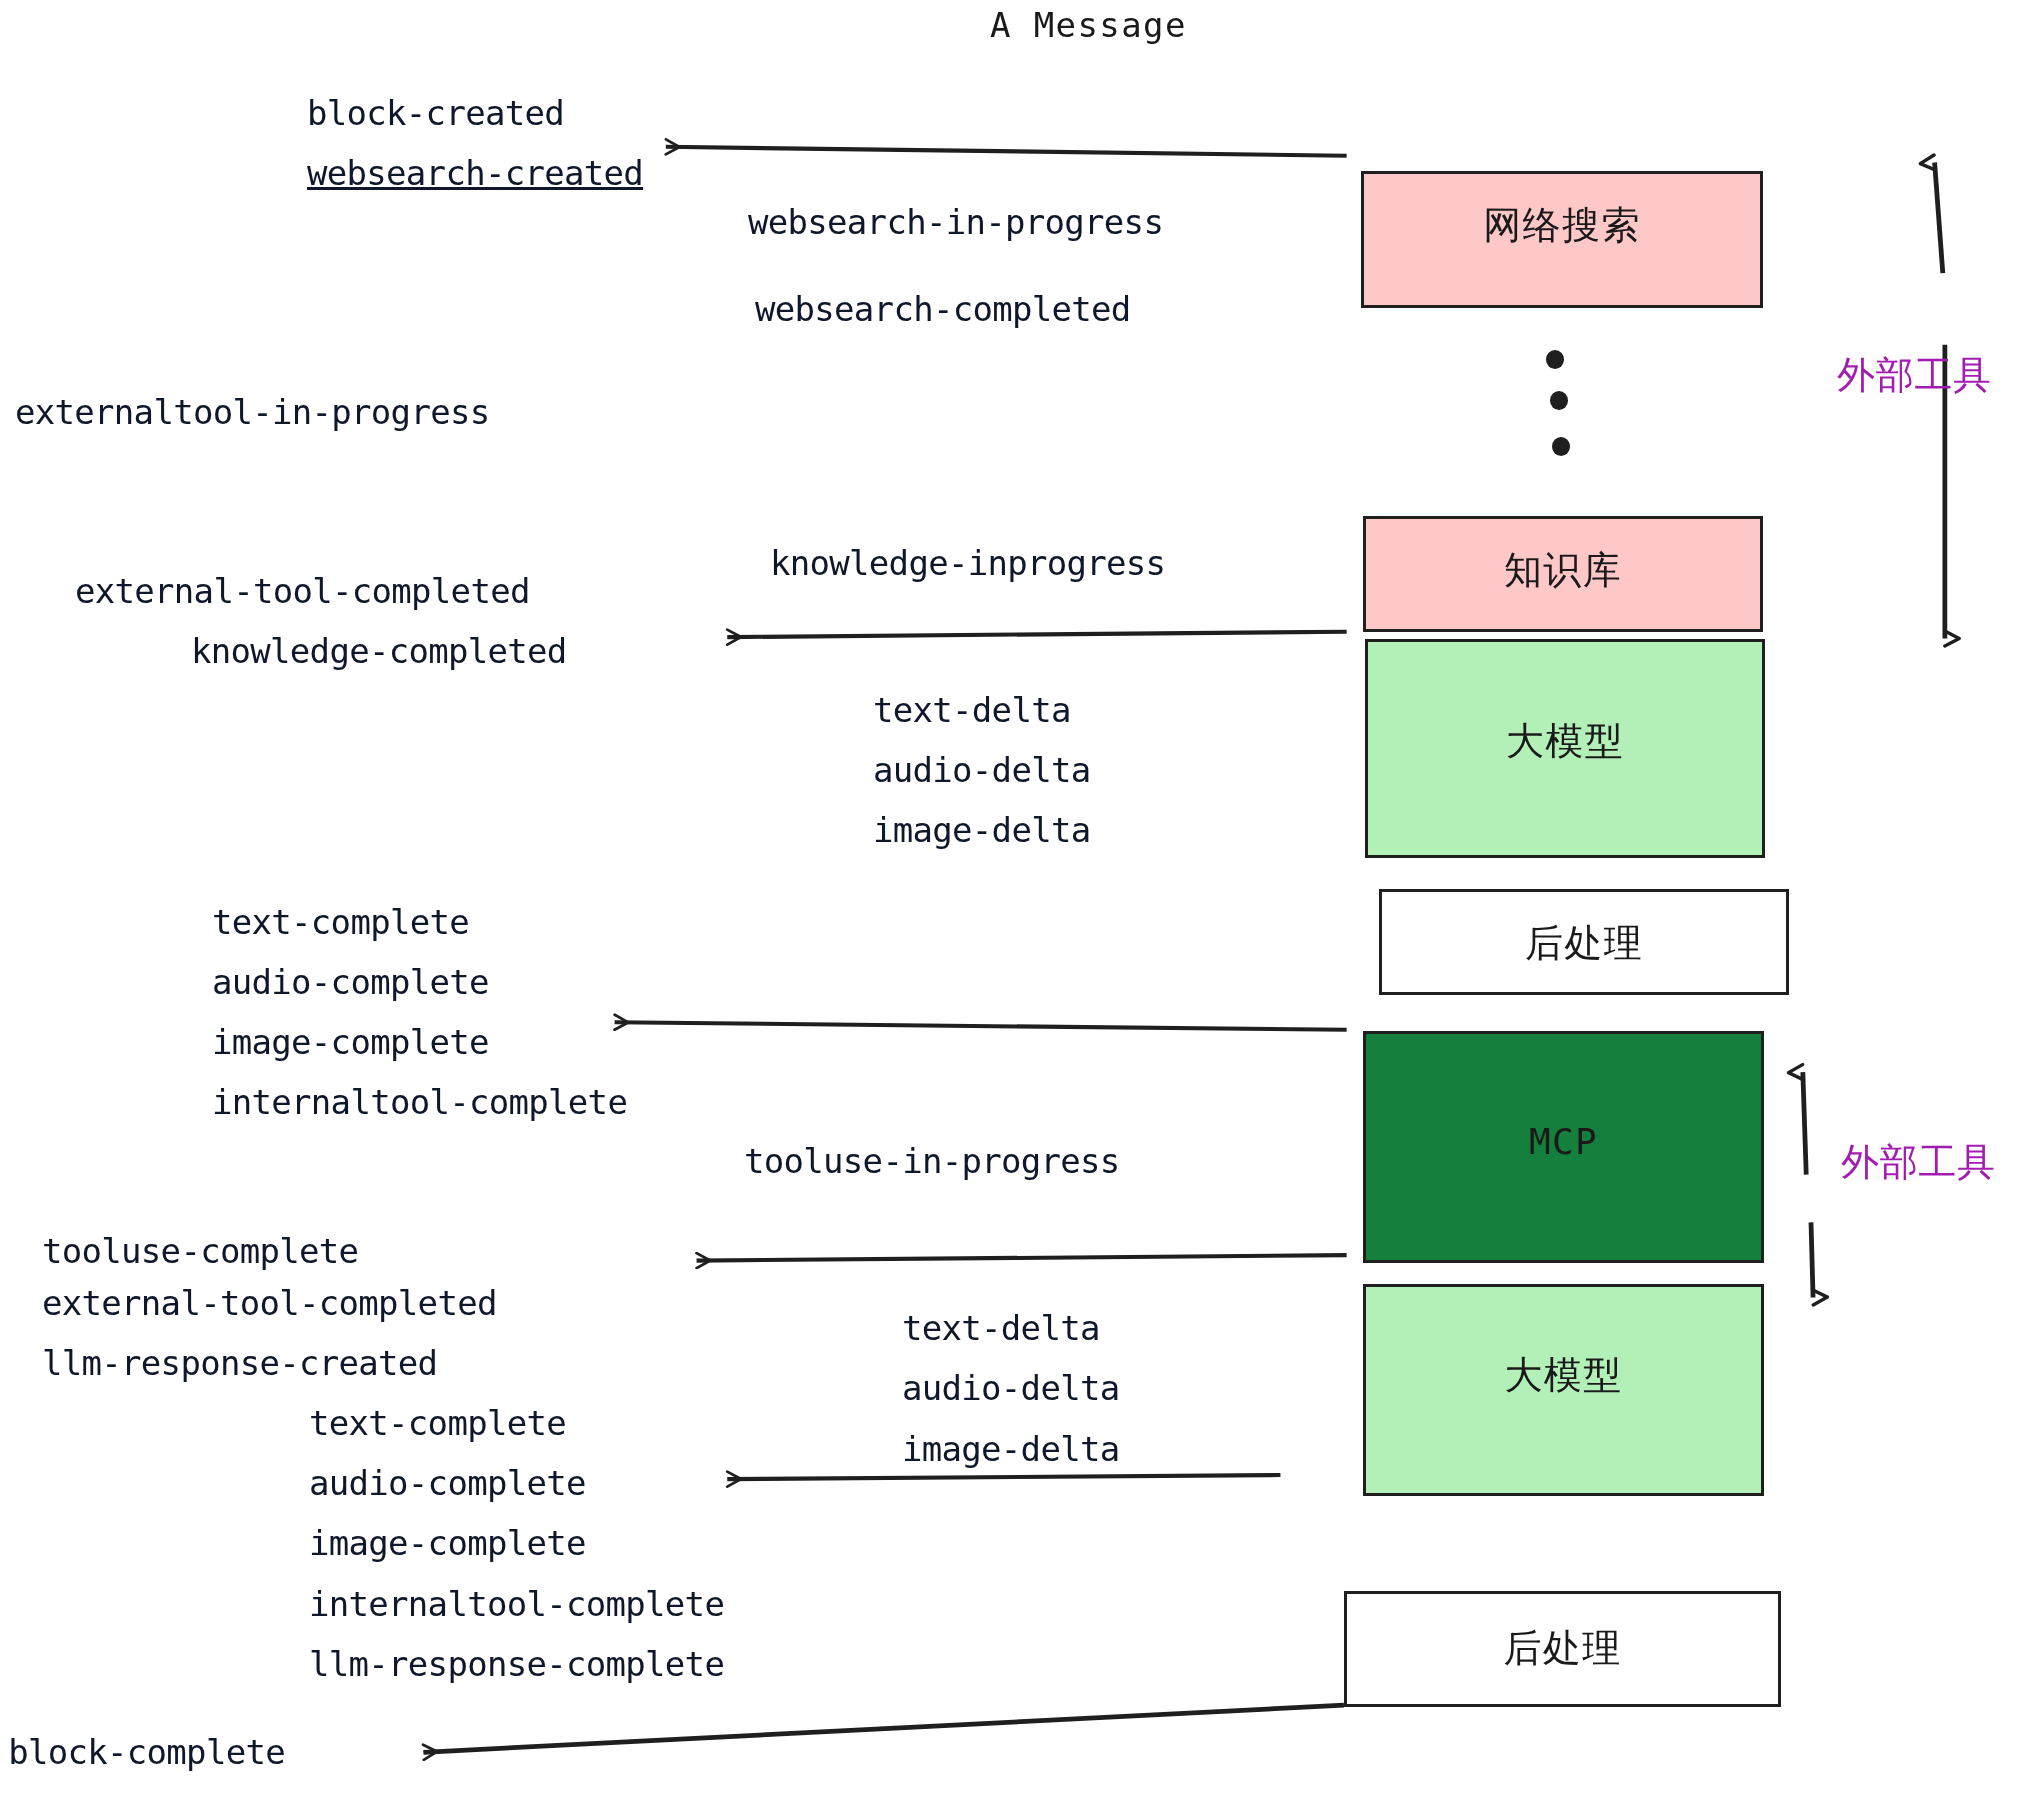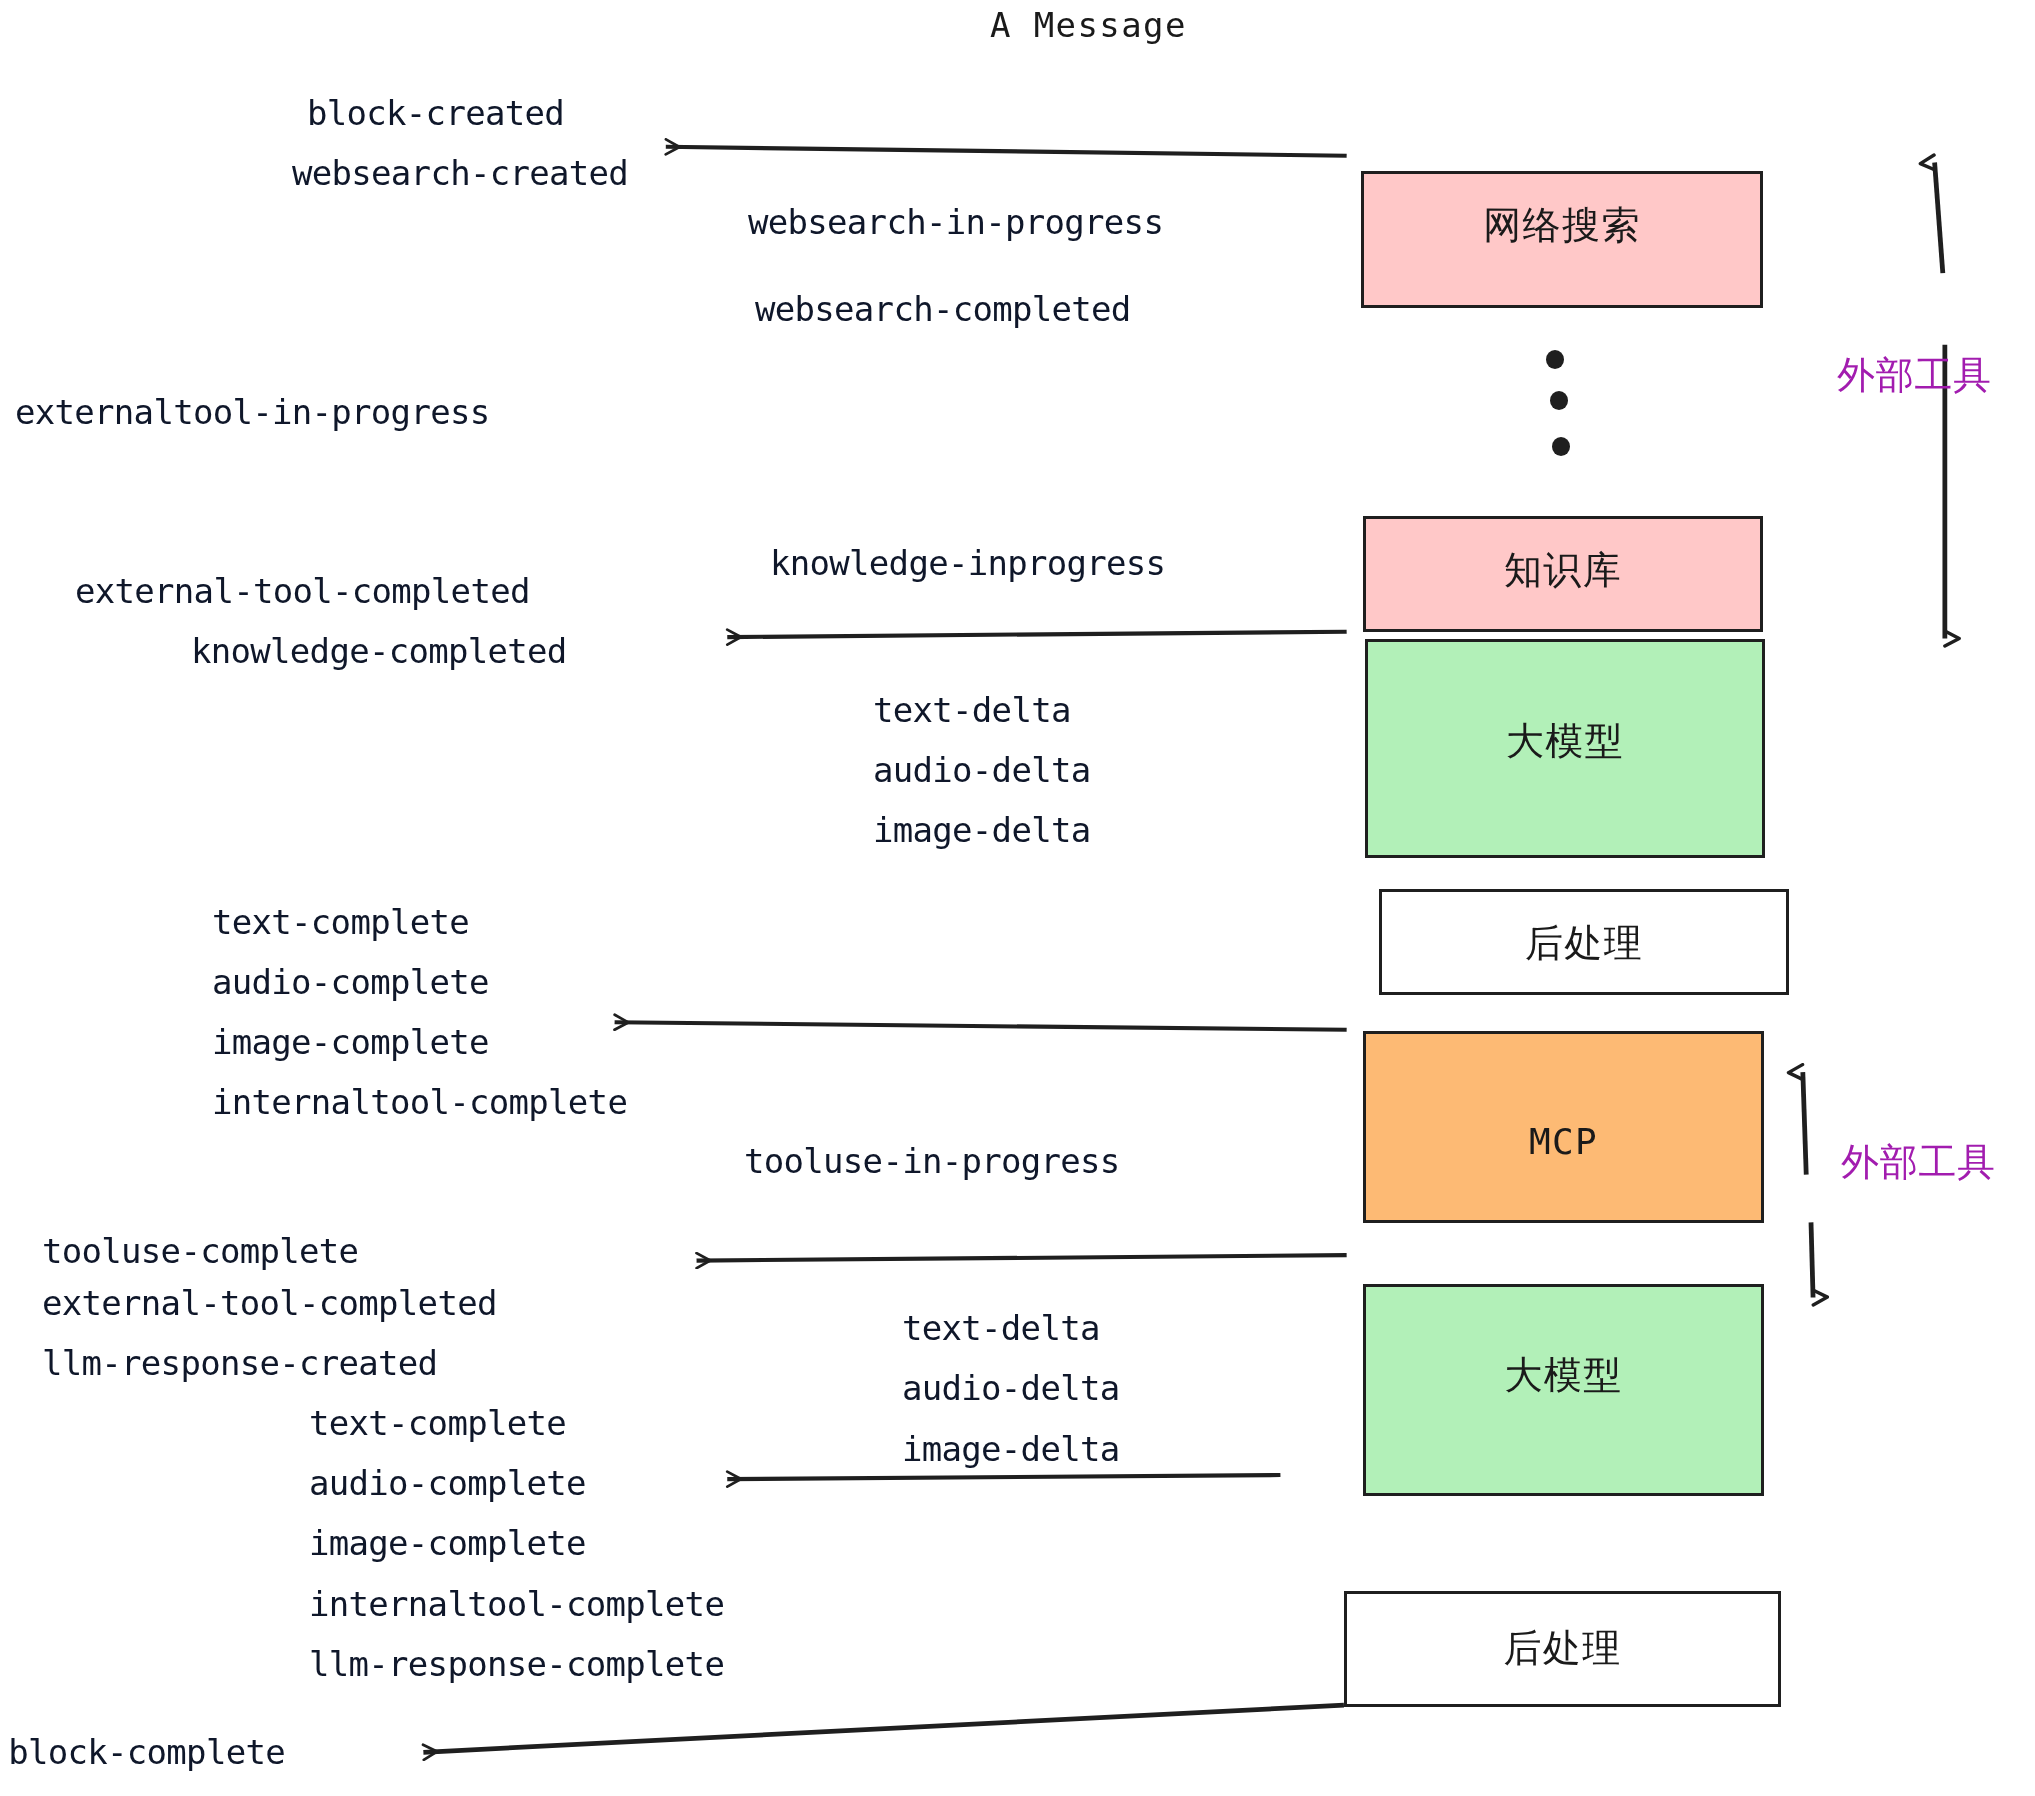--- a/index.html
+++ b/index.html
@@ -119,37 +119,37 @@
   </div>
 
   <div class="node" style="left: 1365px; top: 639px; width: 400px; height: 219px; background: rgb(178, 240, 184);">
     <span class="lbl" style="margin-top:74px;">大模型</span>
   </div>
 
   <div class="node" style="left:1379px;top:889px;width:410px;height:106px;background:#ffffff;">
     <span class="lbl">后处理</span>
   </div>
 
-  <div class="node mono" style="left: 1363px; top: 1031px; width: 401px; height: 192px; background: #fdba74;">
+  <div class="node mono" style="left: 1363px; top: 1031px; width: 401px; height: 232px; background: #15803d;">
     <span class="lbl" style="margin-top:87px;">MCP</span>
   </div>
 
   <div class="node" style="left: 1363px; top: 1284px; width: 401px; height: 212px; background: rgb(178, 240, 184);">
     <span class="lbl" style="margin-top:63px;">大模型</span>
   </div>
 
   <div class="node" style="left:1344px;top:1591px;width:437px;height:116px;background:#ffffff;">
     <span class="lbl" style="margin-top:29px;">后处理</span>
   </div>
 
   <div class="sidelabel" style="left:1837px;top:350px;">外部工具</div>
   <div class="sidelabel" style="left:1841px;top:1137px;">外部工具</div>
 
   <div class="evt" style="left:307px;top:96px;">block-created</div>
-  <div class="evt" style="left:292px;top:156px;">websearch-created</div>
+  <div class="evt" style="left:307px;top:156px;text-decoration:underline;">websearch-created</div>
   <div class="evt" style="left:748px;top:205px;">websearch-in-progress</div>
   <div class="evt" style="left:755px;top:292px;">websearch-completed</div>
 
   <div class="evt" style="left:15px;top:395px;">externaltool-in-progress</div>
 
   <div class="evt" style="left:770px;top:546px;">knowledge-inprogress</div>
   <div class="evt" style="left:75px;top:574px;">external-tool-completed</div>
   <div class="evt" style="left:191px;top:634px;">knowledge-completed</div>
 
   <div class="evt" style="left:873px;top:693px;">text-delta</div>

